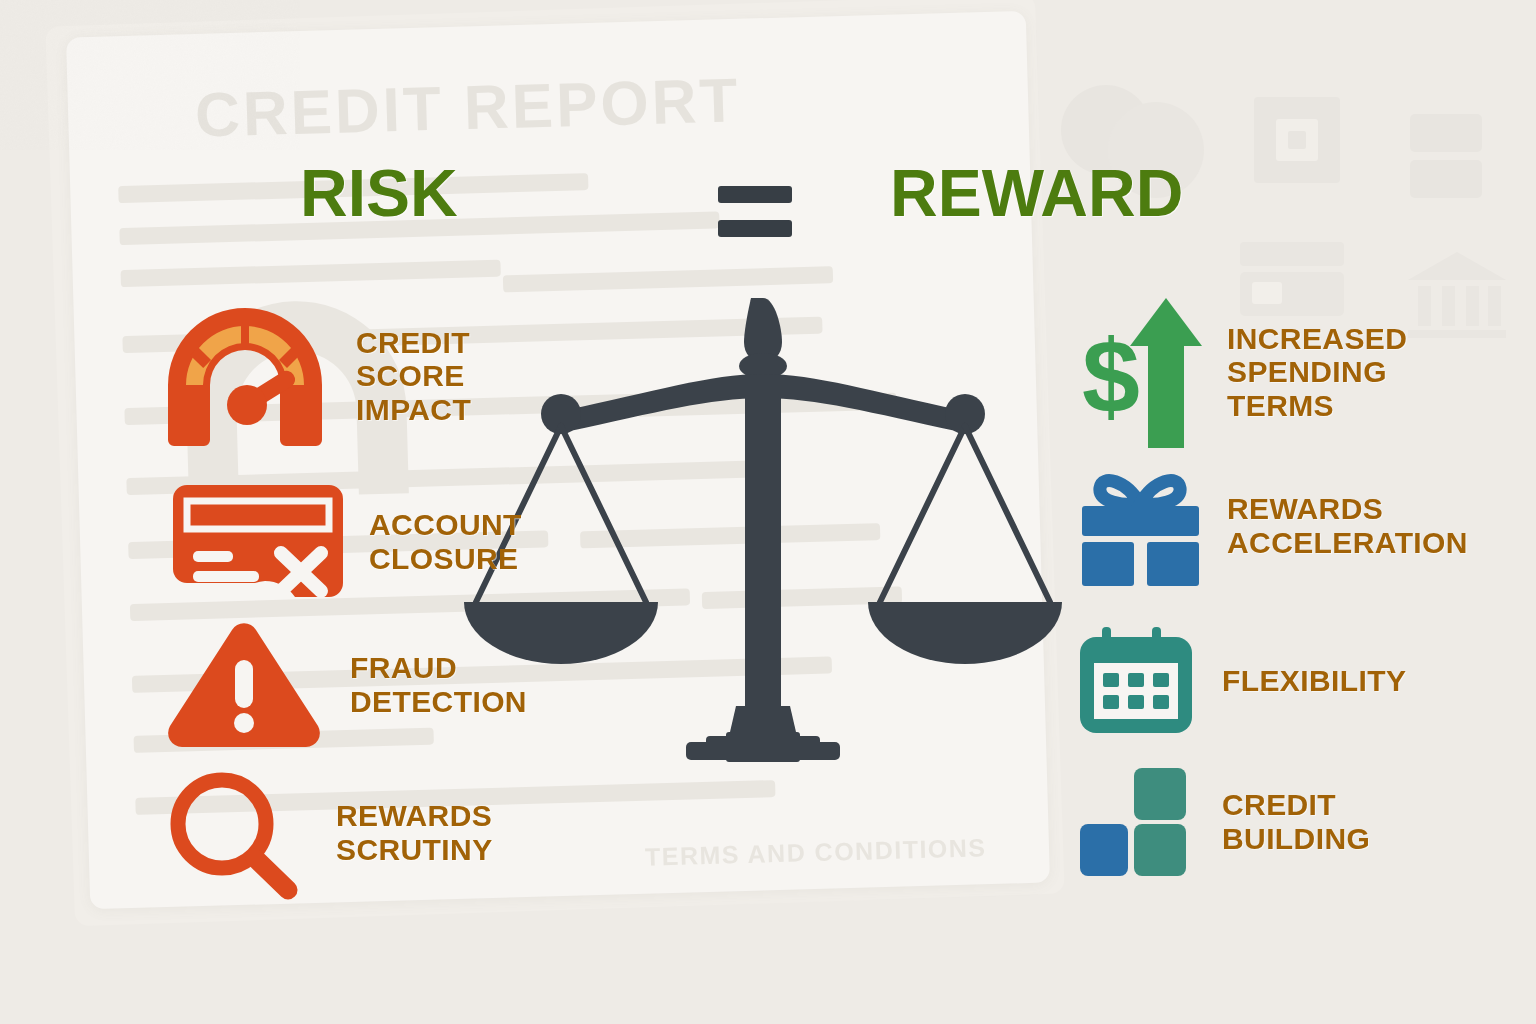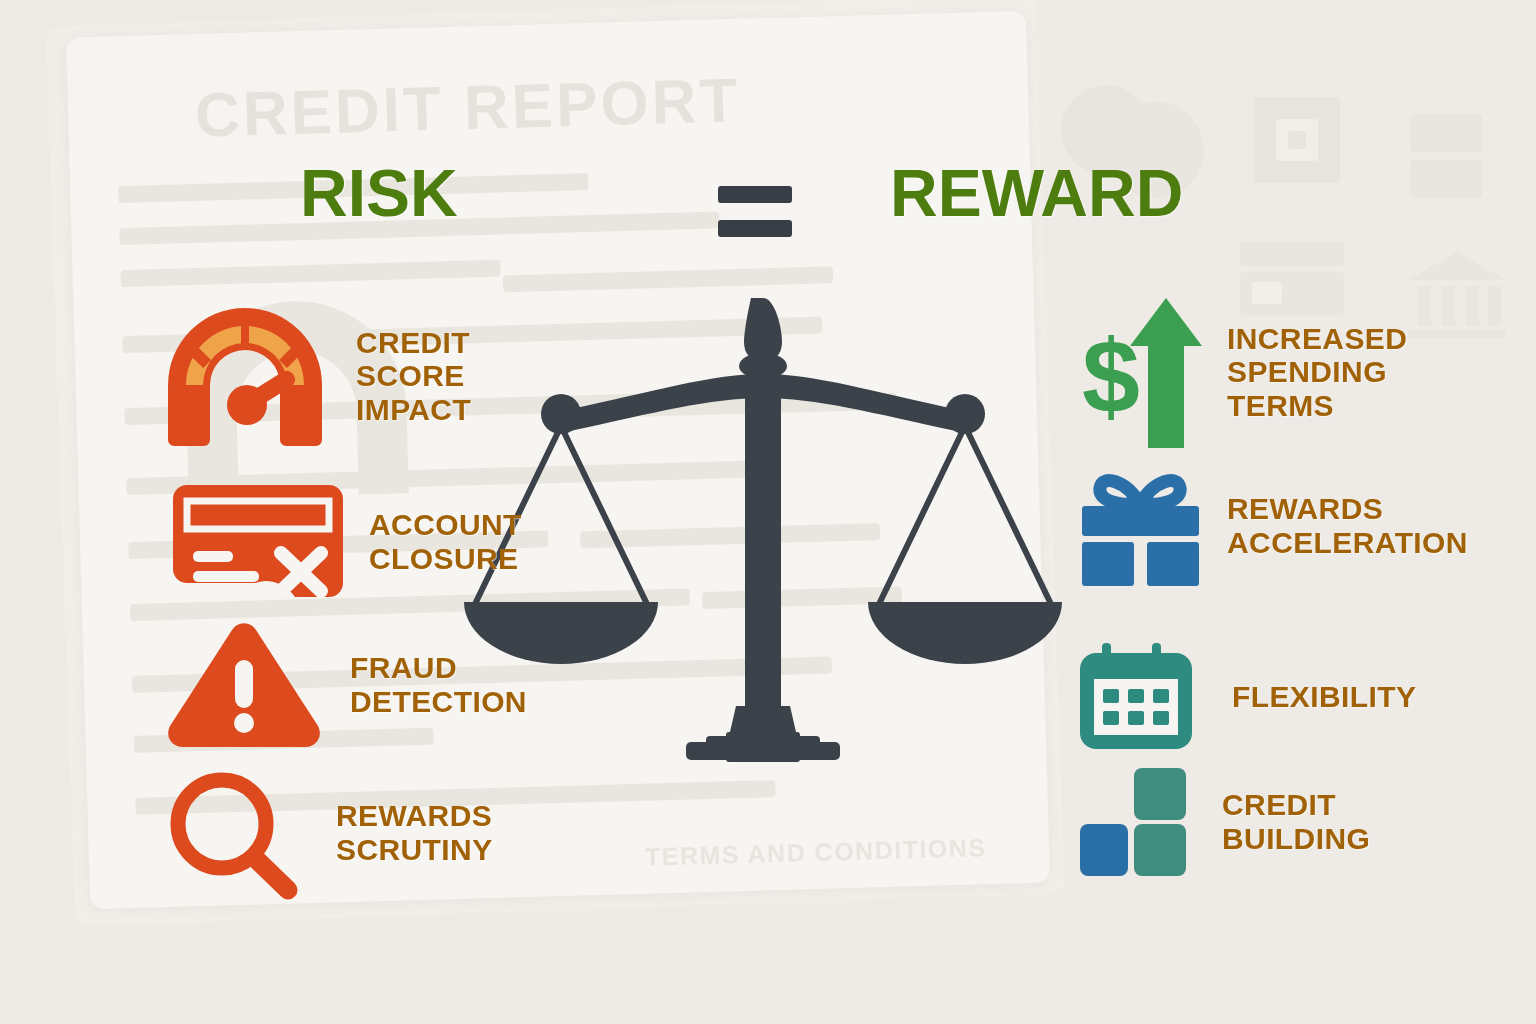--- a/index.html
+++ b/index.html
@@ -122,21 +122,21 @@
 
   
   #row-risk-0 { left: 160px; top: 296px; width: 420px; height: 160px; }
   #row-risk-1 { left: 173px; top: 474px; width: 420px; height: 135px; }
   #row-risk-2 { left: 164px; top: 615px; width: 420px; height: 140px; }
   #row-risk-3 { left: 160px; top: 768px; width: 420px; height: 130px; }
 
   
   #row-reward-0 { left: 1078px; top: 288px; width: 430px; height: 168px; }
   #row-reward-1 { left: 1078px; top: 456px; width: 430px; height: 140px; }
-  #row-reward-2 { left: 1078px; top: 634px; width: 430px; height: 125px; gap: 10px; }
+  #row-reward-2 { left: 1078px; top: 618px; width: 430px; height: 125px; }
   #row-reward-3 { left: 1078px; top: 758px; width: 430px; height: 128px; }
 
   
   #scale-wrap {
     position: absolute;
     left: 448px; top: 286px;
     width: 630px; height: 490px;
   }
 
   

